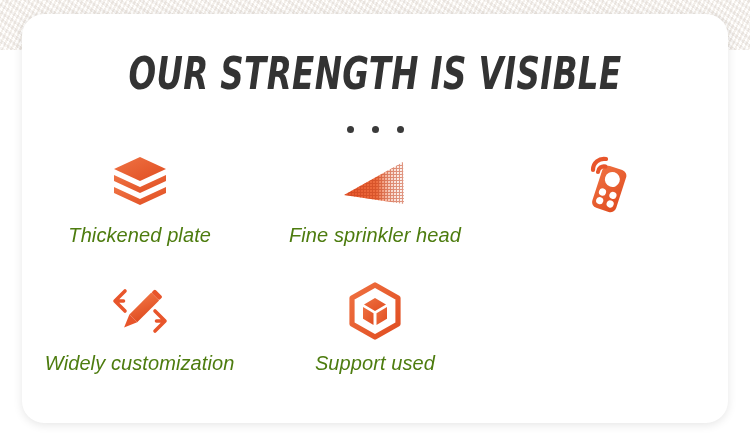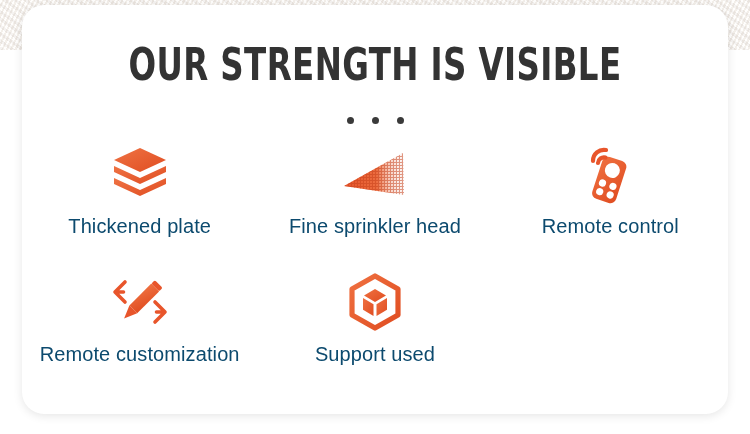--- a/index.html
+++ b/index.html
@@ -29,23 +29,24 @@
   #bg:after{
     content:"";position:absolute;inset:0;
     background:
       repeating-linear-gradient(115deg, rgba(255,255,255,.10) 0 2px, rgba(120,80,40,.10) 2px 4px),
       repeating-linear-gradient(35deg, rgba(90,55,25,.08) 0 3px, rgba(255,240,210,.07) 3px 6px);
     opacity:.85;
   }
 
   
   #card{
-    position:absolute;left:22px;top:5px;width:706px;height:409px;
+    position:absolute;left:22px;top:14px;width:706px;height:409px;
     background:#ffffff;border-radius:22px;
     box-shadow:0 2px 10px rgba(0,0,0,.10);
+    font-style:italic;
   }
 
   #title{
     position:absolute;left:0;top:38px;width:100%;text-align:center;
     font-family:"Liberation Sans Narrow","DejaVu Sans Condensed","Liberation Sans",sans-serif;
     font-weight:700;font-size:44px;line-height:44px;letter-spacing:.5px;
     color:#333333;
     transform:scaleX(.82);transform-origin:50% 50%;
     white-space:nowrap;
   }
@@ -56,21 +57,21 @@
   }
   #dots span{display:block;width:7px;height:7px;border-radius:50%;background:#3a3a3a;}
 
   #grid{
     position:absolute;left:0;top:138px;width:100%;
     display:grid;grid-template-columns:repeat(3,1fr);grid-template-rows:128px 128px;
   }
   .cell{display:flex;flex-direction:column;align-items:center;justify-content:flex-start;}
   .icon{height:62px;display:flex;align-items:center;justify-content:center;}
   .label{
-    margin-top:10px;font-size:20px;color:#0c4a6e;font-weight:400;
+    margin-top:10px;font-size:20px;color:#4d7c0f;font-weight:400;
     letter-spacing:.1px;white-space:nowrap;
   }
 </style>
 </head>
 <body>
 
 <div id="stage">
 
   <div id="bg"></div>
 
@@ -143,21 +144,20 @@
               <circle cx="30.5" cy="26" r="7.5" fill="#ffffff"></circle>
               <circle cx="25" cy="41" r="3.6" fill="#ffffff"></circle>
               <circle cx="36" cy="41" r="3.6" fill="#ffffff"></circle>
               <circle cx="25" cy="50" r="3.6" fill="#ffffff"></circle>
               <circle cx="36" cy="50" r="3.6" fill="#ffffff"></circle>
             </g>
             <path d="M13 17 A11 11 0 0 1 26 6" fill="none" stroke="#e8552b" stroke-width="4.2" stroke-linecap="round"></path>
             <path d="M18 19 A6 6 0 0 1 25.5 13.5" fill="none" stroke="#e8552b" stroke-width="4.2" stroke-linecap="round"></path>
           </svg>
         </div>
-        <div class="label">Remote control</div>
       </div>
 
       <div class="cell">
         <div class="icon">
           <svg width="58" height="58" viewBox="0 0 58 58">
             <defs>
               <linearGradient id="og4" x1="0" y1="0" x2="1" y2="1">
                 <stop offset="0" stop-color="#ef7040"></stop>
                   <stop offset="1" stop-color="#e04d21"></stop>
               </linearGradient>
@@ -167,21 +167,21 @@
               <rect x="24" y="8" width="11" height="31" fill="url(#og4)"></rect>
               <rect x="24" y="3" width="11" height="5" rx="1.6" fill="#e8552b"></rect>
               <path d="M24 39 L35 39 L29.5 52 Z" fill="#e8552b"></path>
             </g>
 
             <path d="M14 9 L4 19 L14 29 M5.5 19 L12.5 19" fill="none" stroke="#e8552b" stroke-width="3.6" stroke-linecap="round" stroke-linejoin="round"></path>
 
             <path d="M44 29 L54 39 L44 49 M45.5 39 L52.5 39" fill="none" stroke="#e8552b" stroke-width="3.6" stroke-linecap="round" stroke-linejoin="round"></path>
           </svg>
         </div>
-        <div class="label">Remote customization</div>
+        <div class="label">Widely customization</div>
       </div>
 
       <div class="cell">
         <div class="icon">
           <svg width="58" height="58" viewBox="0 0 58 58">
             <defs>
               <linearGradient id="og5" x1="0" y1="0" x2="1" y2="1">
                 <stop offset="0" stop-color="#ef7040"></stop>
                   <stop offset="1" stop-color="#e04d21"></stop>
               </linearGradient>

